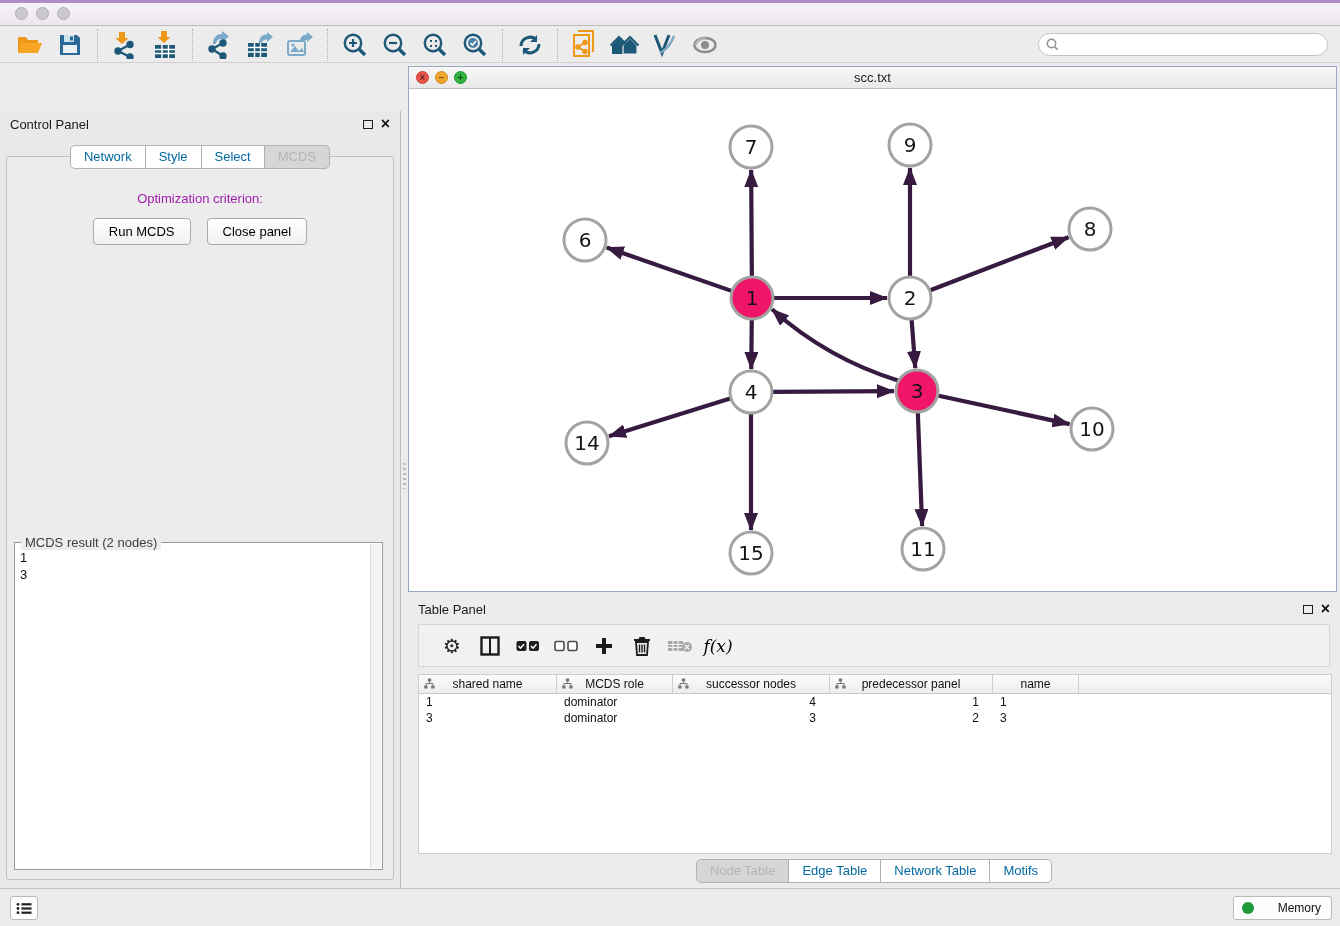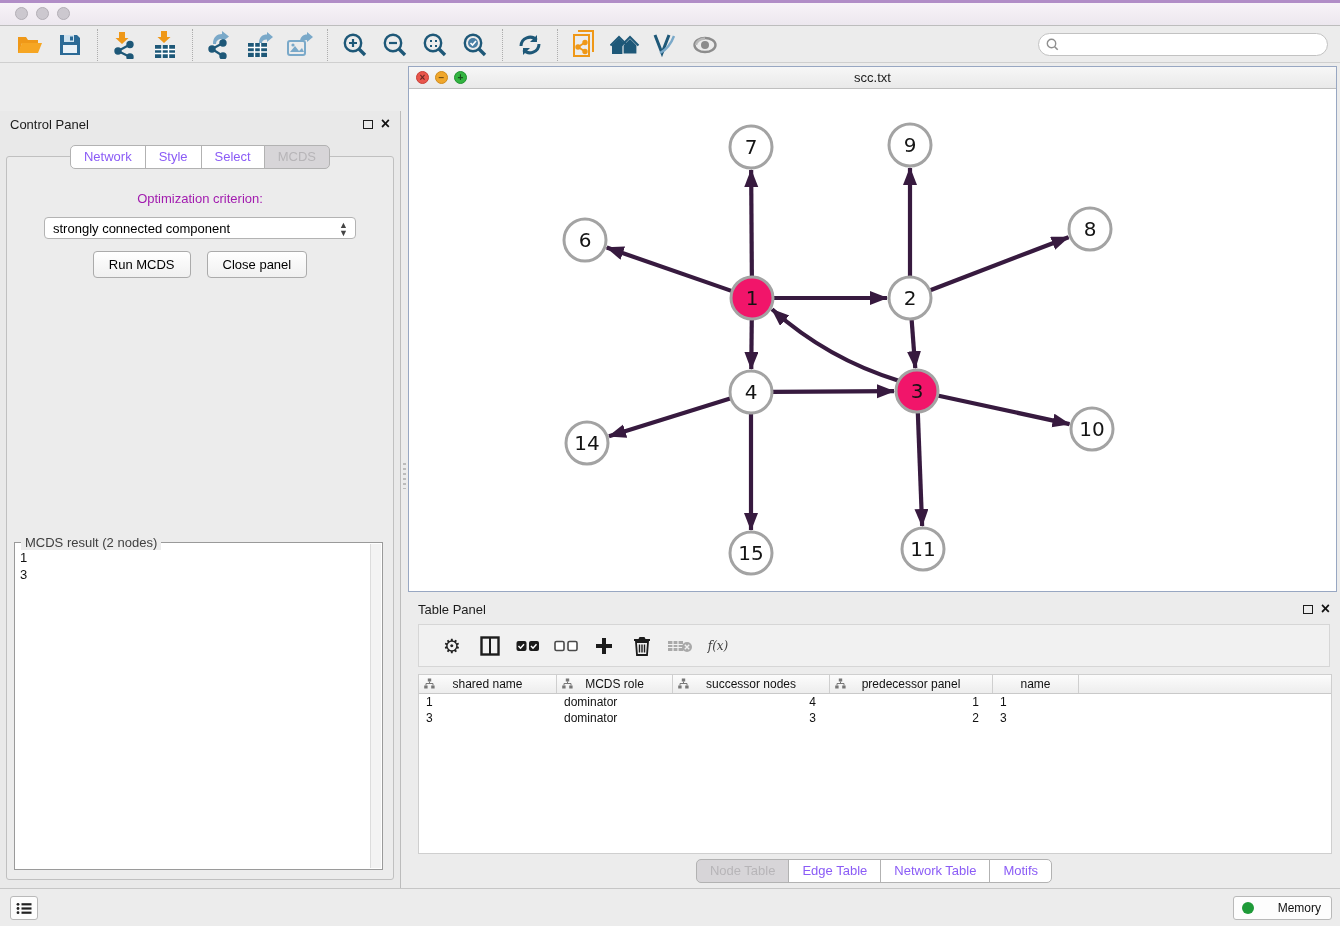--- a/index.html
+++ b/index.html
@@ -27,21 +27,21 @@
   .search-box input { border:none; outline:none; flex:1; font-size:12px; font-family:"Liberation Sans",sans-serif; background:transparent; margin-left:5px;}
   
   .control-panel { position:absolute; left:0; top:63px; width:401px; bottom:38px;
     background:#e9e9e9; border-right:1px solid #bcbcbc;margin-top:48px; }
   .panel-head { height:26px; display:flex; align-items:center; padding:0 10px; font-size:13px; color:#1c1c1c; }
   .panel-head .win-btns { margin-left:auto; display:flex; align-items:center; gap:8px; }
   .float-btn { width:10px; height:9px; border:1.5px solid #1c1c1c; display:inline-block; }
   .close-x { font-size:16px; font-weight:bold; color:#111; line-height:14px; }
   .tabs-row { position:absolute; left:0; right:0; display:flex; justify-content:center; z-index:3; }
   .cp-tabs { top:34px; }
-  .tab { font-size:13px; color:#8b5cf6; background:#fff; border:1px solid #b2b2b2; margin-left:-1px;
+  .tab { font-size:13px; color:#0369a1; background:#fff; border:1px solid #b2b2b2; margin-left:-1px;
     padding:3px 13px 4px; cursor:default; }
   .tab:first-child { border-radius:5px 0 0 5px; margin-left:0; }
   .tab:last-child { border-radius:0 5px 5px 0; }
   .tab.tab-disabled { background:#d7d5d8; color:#b7b5b8; }
   .cp-body { position:absolute; left:6px; right:6px; top:45px; bottom:8px;
     background:#ececec; border:1px solid #c0c0c0; border-radius:3px; }
   .opt-label { text-align:center; margin-top:34px; font-size:13px; color:#a21caf; }
   .criterion { width:312px; height:22px; margin:11px auto 0; background:#fff; border:1px solid #b3b3b3;
     border-radius:4px; display:flex; align-items:center; font-size:13px; padding:0 8px; position:relative; cursor:default;}
   .stepper { position:absolute; right:7px; top:3px; font-size:9px; color:#444; line-height:8px; text-align:center;}
@@ -66,21 +66,21 @@
   .nl-red { background:#e8564c; border:1px solid #c93e36; }
   .nl-yellow { background:#f0a72c; border:1px solid #cf8b1c; }
   .nl-green { background:#33b440; border:1px solid #1f9230; }
   .net-canvas { position:absolute; left:0; top:22px; right:0; bottom:0; background:#fff; }
   
   .table-panel { position:absolute; left:408px; top:596px; width:932px; height:292px; background:#ececec; }
   .tp-toolbar { position:absolute; left:10px; right:10px; top:28px; height:43px;
     background:#f1f1f1; border:1px solid #d6d6d6; display:flex; align-items:center; padding:0 14px; gap:0; }
   .tp-ic { width:38px; height:30px; display:flex; align-items:center; justify-content:center; cursor:default; }
   .gear-glyph { font-size:20px; color:#222; font-family:"DejaVu Sans",sans-serif; }
-  .fx-glyph { font-family:"DejaVu Serif",serif; font-style:italic; font-size:12px; color:#404040; }
+  .fx-glyph { font-family:"DejaVu Serif",serif; font-style:italic; font-size:17px; color:#000000; }
   .tp-table { position:absolute; left:10px; right:8px; top:78px; bottom:34px; background:#fff;
     border:1px solid #cfcfcf; overflow:hidden; }
   .thead { display:flex; height:19px; font-size:12px; color:#111;
     background:linear-gradient(#fcfcfc,#ededed); border-bottom:1px solid #c9c9c9; }
   .th { display:flex; align-items:center; justify-content:center; gap:5px;
     border-right:1px solid #cfcfcf; position:relative; }
   .th .hicon { position:absolute; left:5px; top:3px; }
   .trow { display:flex; height:16px; font-size:12px; color:#111; }
   .td { overflow:hidden; white-space:nowrap; }
   .tp-tabs { bottom:5px; }
@@ -270,24 +270,20 @@
     </span>
   </div>
   <div class="tabs-row cp-tabs" id="cp-tabs">
       <span class="tab">Network</span>
       <span class="tab">Style</span>
       <span class="tab">Select</span>
       <span class="tab tab-disabled">MCDS</span>
     </div>
   <div class="cp-body">
     <div class="opt-label">Optimization criterion:</div>
-    <div class="criterion">
-      <span>strongly connected component</span>
-      <span class="stepper">▲<br>▼</span>
-    </div>
     <div class="btn-row">
       <button class="aqua-btn">Run MCDS</button>
       <button class="aqua-btn">Close panel</button>
     </div>
     <div class="result-box">
       <div class="result-legend">MCDS result (2 nodes)</div>
       <div class="result-list" id="result-list">
           <div>1</div>
           <div>3</div>
         </div>

